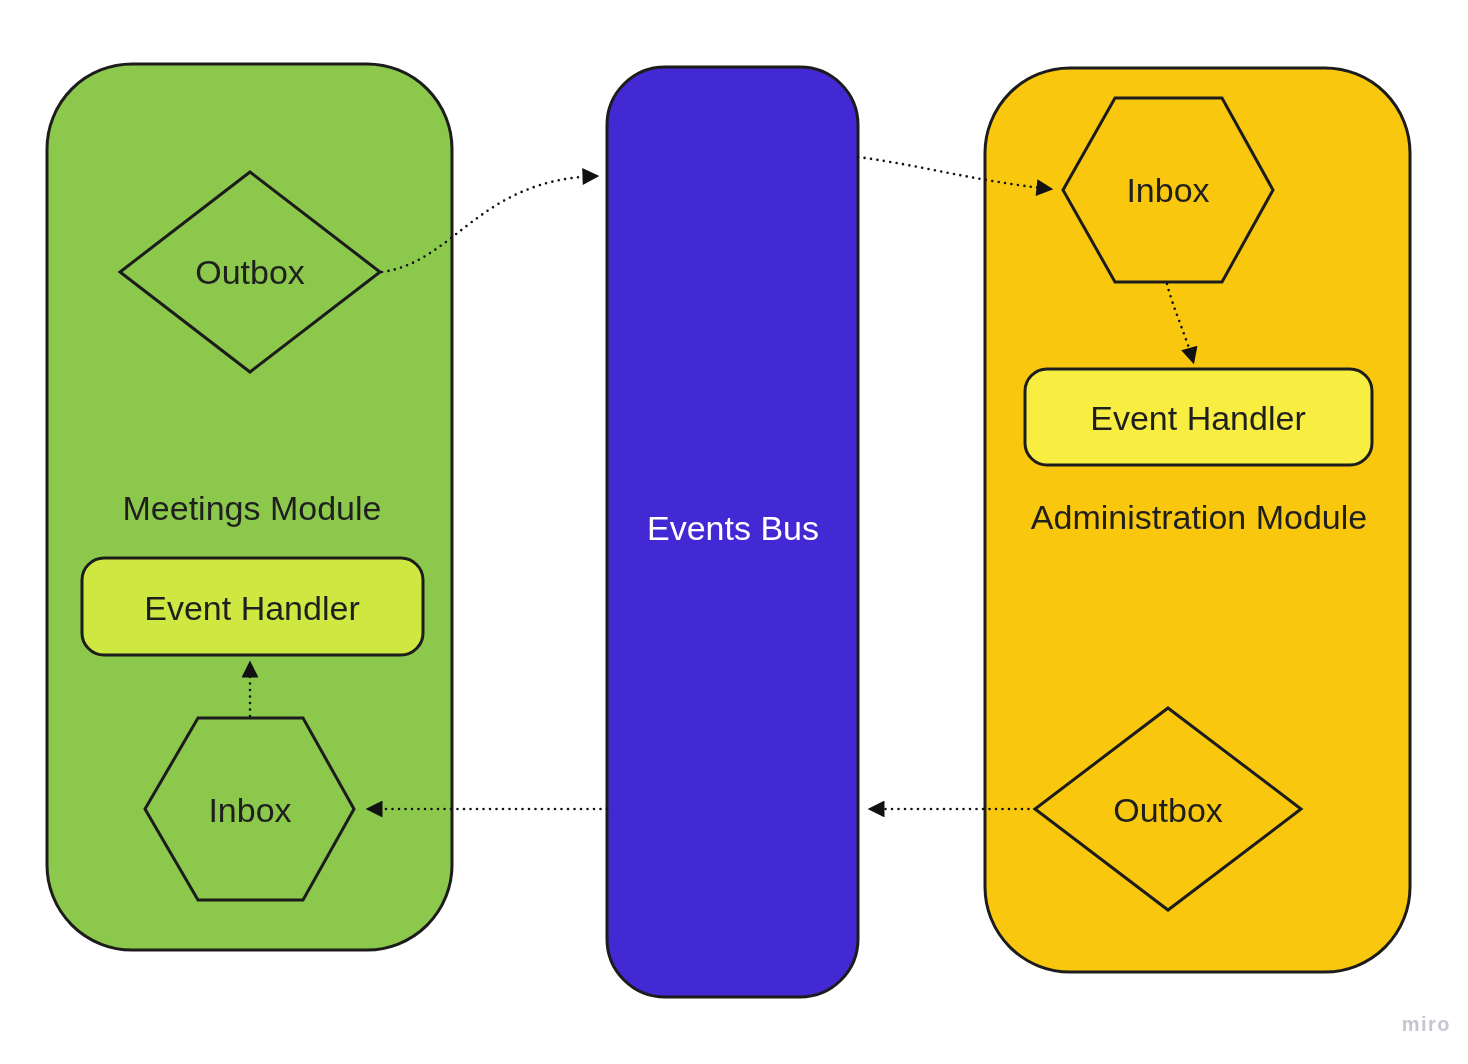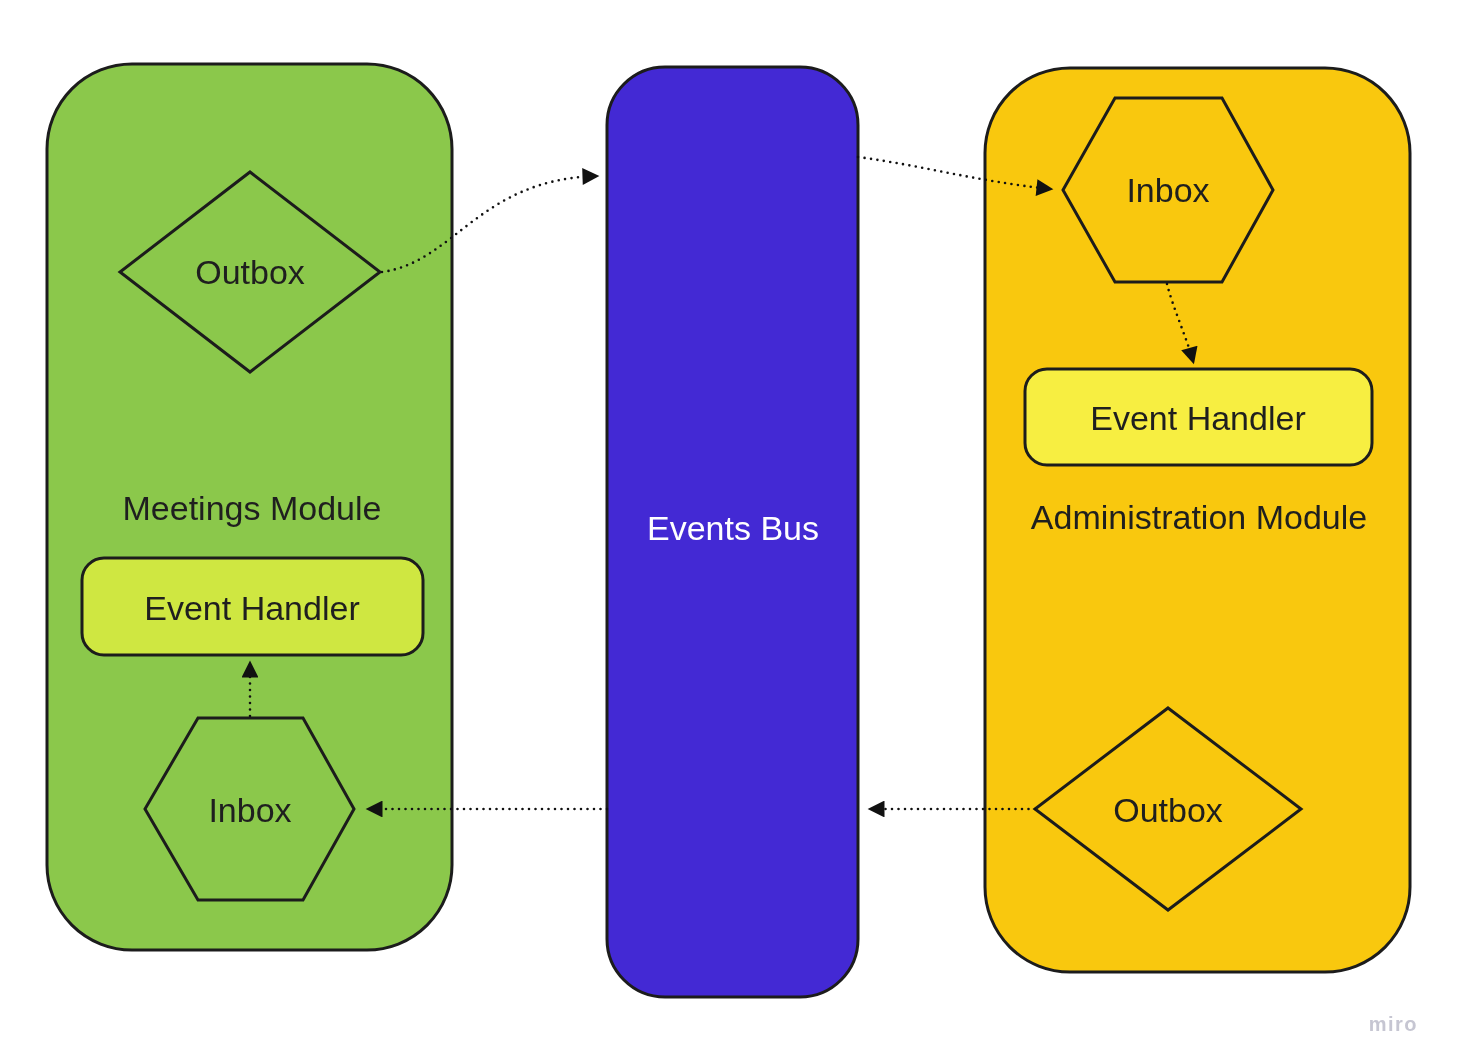--- a/index.html
+++ b/index.html
@@ -26,21 +26,21 @@
   }
   .module-title {
     font-size: 34px;
   }
   .bus-title {
     font-size: 34px;
     fill: #ffffff;
   }
   .watermark {
     position: absolute;
-    right: 50px;
+    right: 17px;
     bottom: 28px;
     font-size: 20px;
     font-weight: 600;
     letter-spacing: 1.5px;
     color: #c6c6d2;
     user-select: none;
   }
 </style>
 </head>
 <body>

